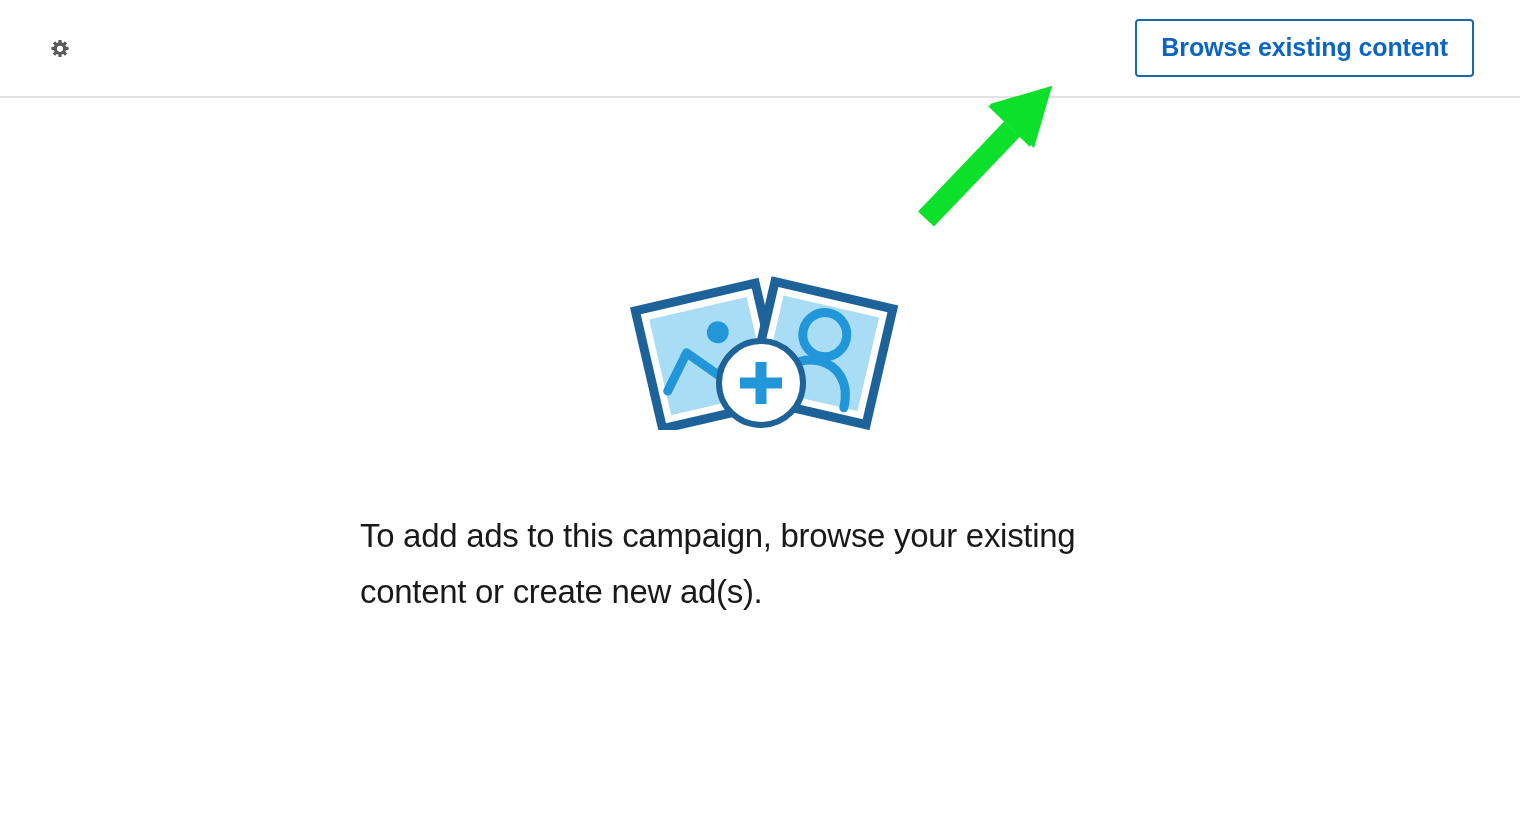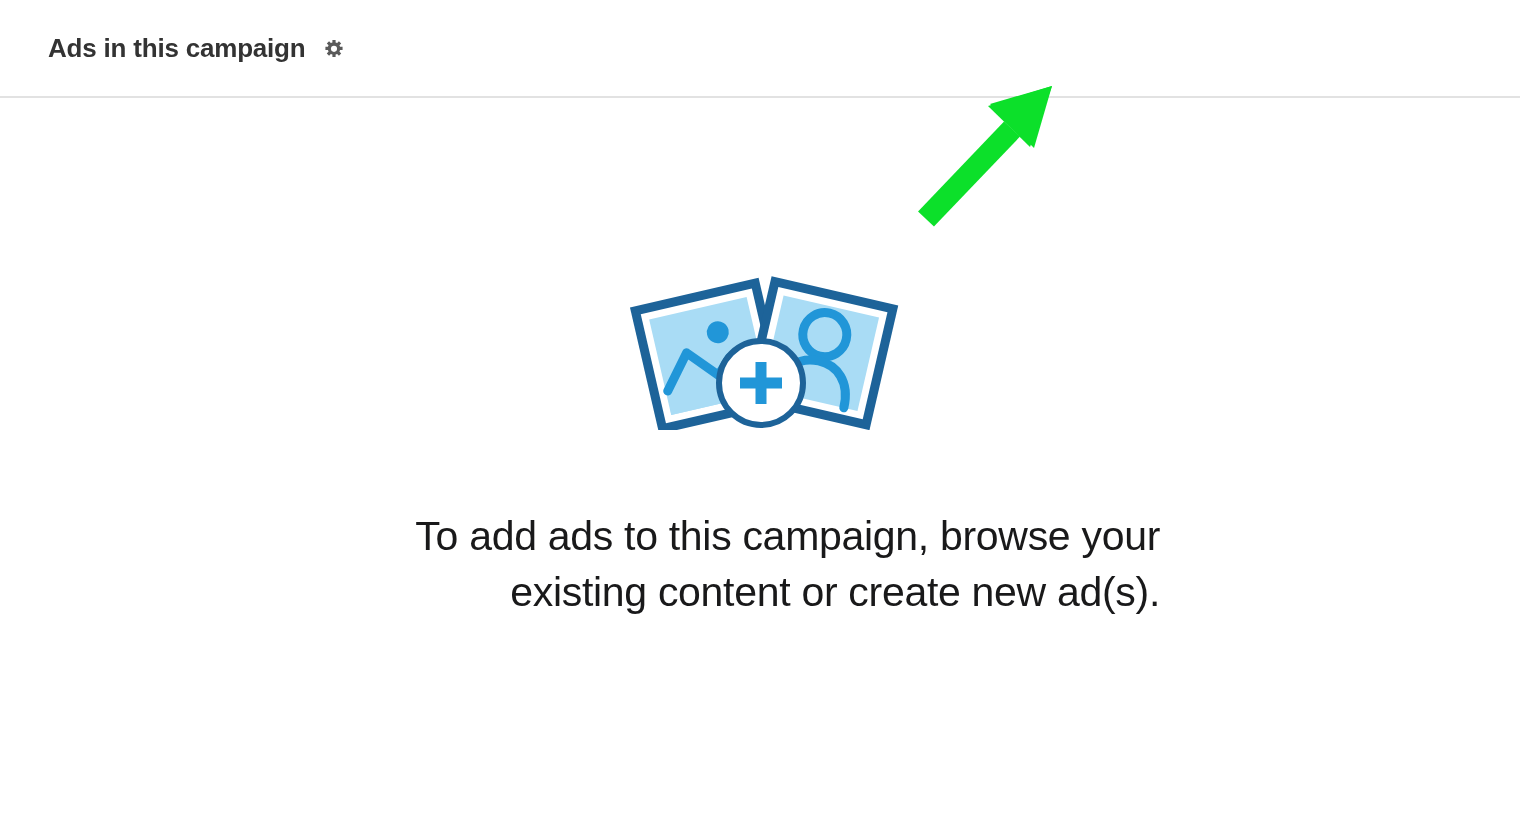--- a/index.html
+++ b/index.html
@@ -112,52 +112,52 @@
     top: 157px;
     width: 360px;
     height: 175px;
   }
 
   .empty-message {
     position: absolute;
     left: 360px;
     top: 410px;
     width: 800px;
-    text-align: right;
-    font-size: 41px;
+    text-align: left;
+    font-size: 33px;
     line-height: 56px;
     color: #19191a;
     letter-spacing: -0.3px;
   }
 
   
   .annotation-layer {
     position: absolute;
     inset: 0;
     pointer-events: none;
   }
 </style>
 </head>
 <body>
 
 <div id="app">
 
   <div class="panel-header">
 
     <div class="header-title-group">
-      <span class="header-title">Ads in this campaign</span>
       <span>
         <svg class="gear-icon" viewBox="0 0 24 24" aria-hidden="true">
           <path fill="#5a5a5a" d="M13.6 1.9h-3.2v2.5c-.55.16-1.07.38-1.55.66L7.07 3.28 4.81 5.54l1.77 1.78c-.28.48-.5 1-.66 1.55H3.42v3.2h2.5c.16.55.38 1.07.66 1.55l-1.77 1.78 2.26 2.26 1.78-1.78c.48.28 1 .5 1.55.66v2.5h3.2v-2.5c.55-.16 1.07-.38 1.55-.66l1.78 1.78 2.26-2.26-1.78-1.78c.28-.48.5-1 .66-1.55h2.5v-3.2h-2.5a6.5 6.5 0 0 0-.66-1.55l1.78-1.78-2.26-2.26-1.78 1.78a6.5 6.5 0 0 0-1.55-.66V1.9z"></path>
           <circle cx="12" cy="10.87" r="3.05" fill="#ffffff"></circle>
         </svg>
       </span>
     </div>
 
     <div class="header-actions">
+      <button class="outline-button">Browse existing content</button>
     </div>
 
   </div>
 
   <div class="empty-state">
 
     <div class="empty-illustration">
       <svg viewBox="0 0 360 175" width="360" height="175" aria-hidden="true">
 
         <g transform="rotate(-13 128 97)">

